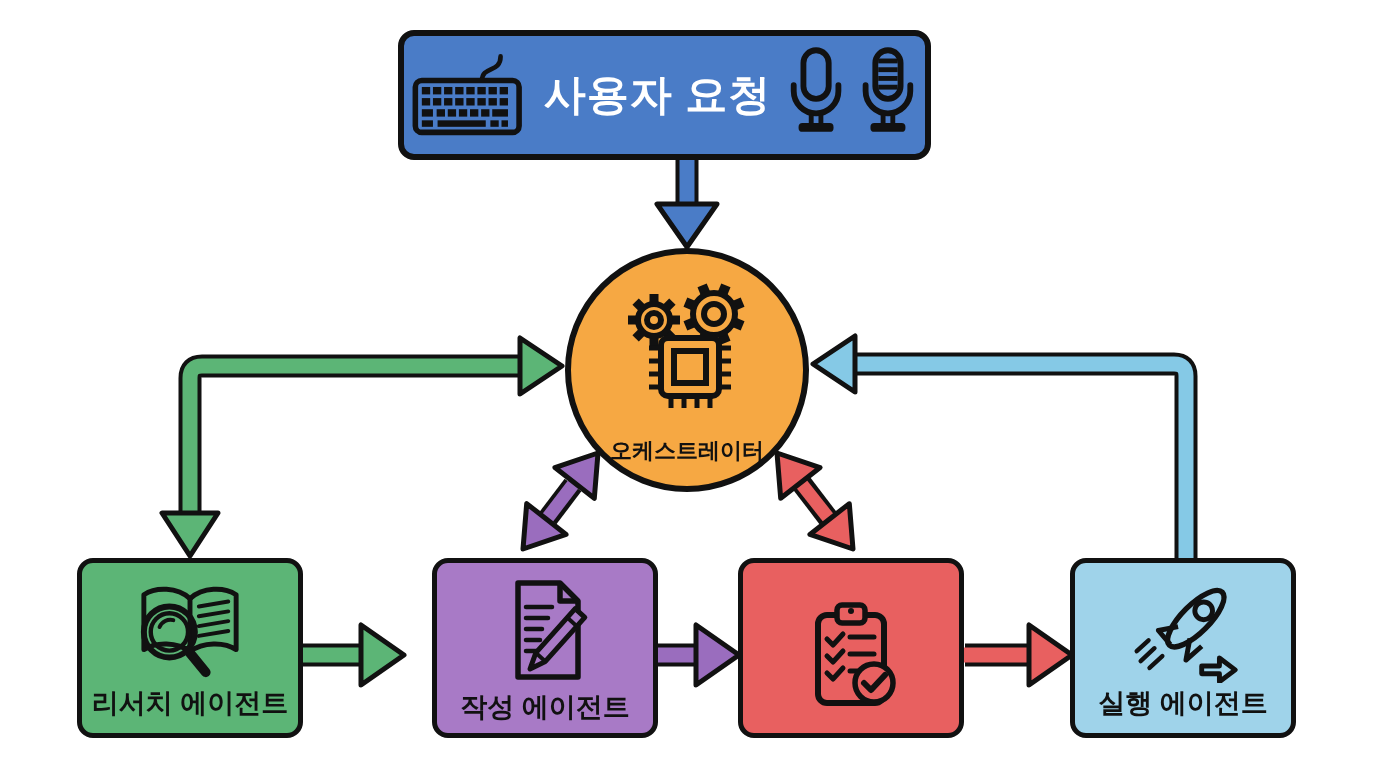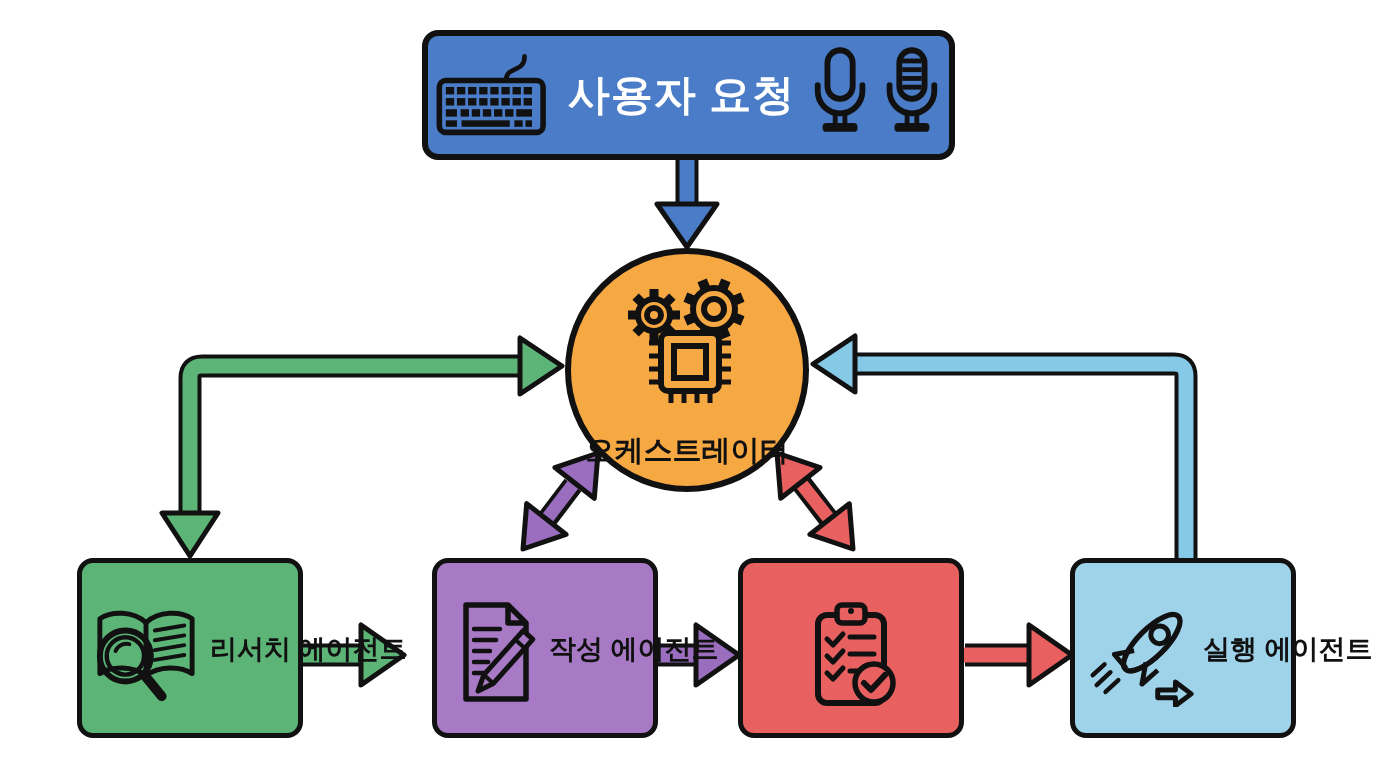--- a/index.html
+++ b/index.html
@@ -12,48 +12,48 @@
   .canvas{position:relative;width:1376px;height:768px;background:var(--c-bg,#ffffff);}
   .edges-svg{position:absolute;left:0;top:0;z-index:1;pointer-events:none;}
 
   
   .ink-s{stroke:var(--c-outline,#111);fill:none;}
   .ink-f{fill:var(--c-outline,#111);stroke:none;}
 
   .node{position:absolute;z-index:2;box-sizing:border-box;display:flex;align-items:center;justify-content:center;}
 
   .user-box{
-    left:422px;top:30px;width:533px;height:130px;
+    left:398px;top:30px;width:533px;height:130px;
     background:var(--c-blue,#4a7cc7);
     border:6px solid var(--c-outline,#111);
     border-radius:16px;
     gap:13px;
   }
   .user-box .label{
     color:var(--c-label-light,#fff);
     font-size:42px;font-weight:800;letter-spacing:1px;white-space:nowrap;
   }
 
   .orchestrator{
     left:565px;top:248px;width:244px;height:244px;
     background:var(--c-orange,#f6a843);
     border:6px solid var(--c-outline,#111);
     border-radius:50%;
     flex-direction:column;gap:2px;padding-top:6px;
   }
   .orchestrator .label{
     color:var(--c-label-dark,#111);
-    font-size:29px;font-weight:800;white-space:nowrap;
+    font-size:22px;font-weight:800;white-space:nowrap;
   }
 
   .agent-box{
     top:558px;width:226px;height:180px;
     border:5px solid var(--c-outline,#111);
     border-radius:16px;
-    flex-direction:row;justify-content:flex-start;padding-top:14px;
+    flex-direction:column;justify-content:flex-start;padding-top:14px;
   }
   .agent-box .icon-wrap{flex:1;display:flex;align-items:center;justify-content:center;}
   .agent-box .label{
     color:var(--c-label-dark,#111);
     font-size:27px;font-weight:800;white-space:nowrap;margin-bottom:12px;
   }
   .agent-research{left:77px;background:var(--c-green,#5cb576);}
   .agent-writing{left:407px;background:var(--c-purple,#a87ac6);margin-left:25px;}
   .agent-review{left:738px;background:var(--c-red,#e86060);}
   .agent-execution{left:1070px;background:var(--c-lightblue,#9fd3ea);}

